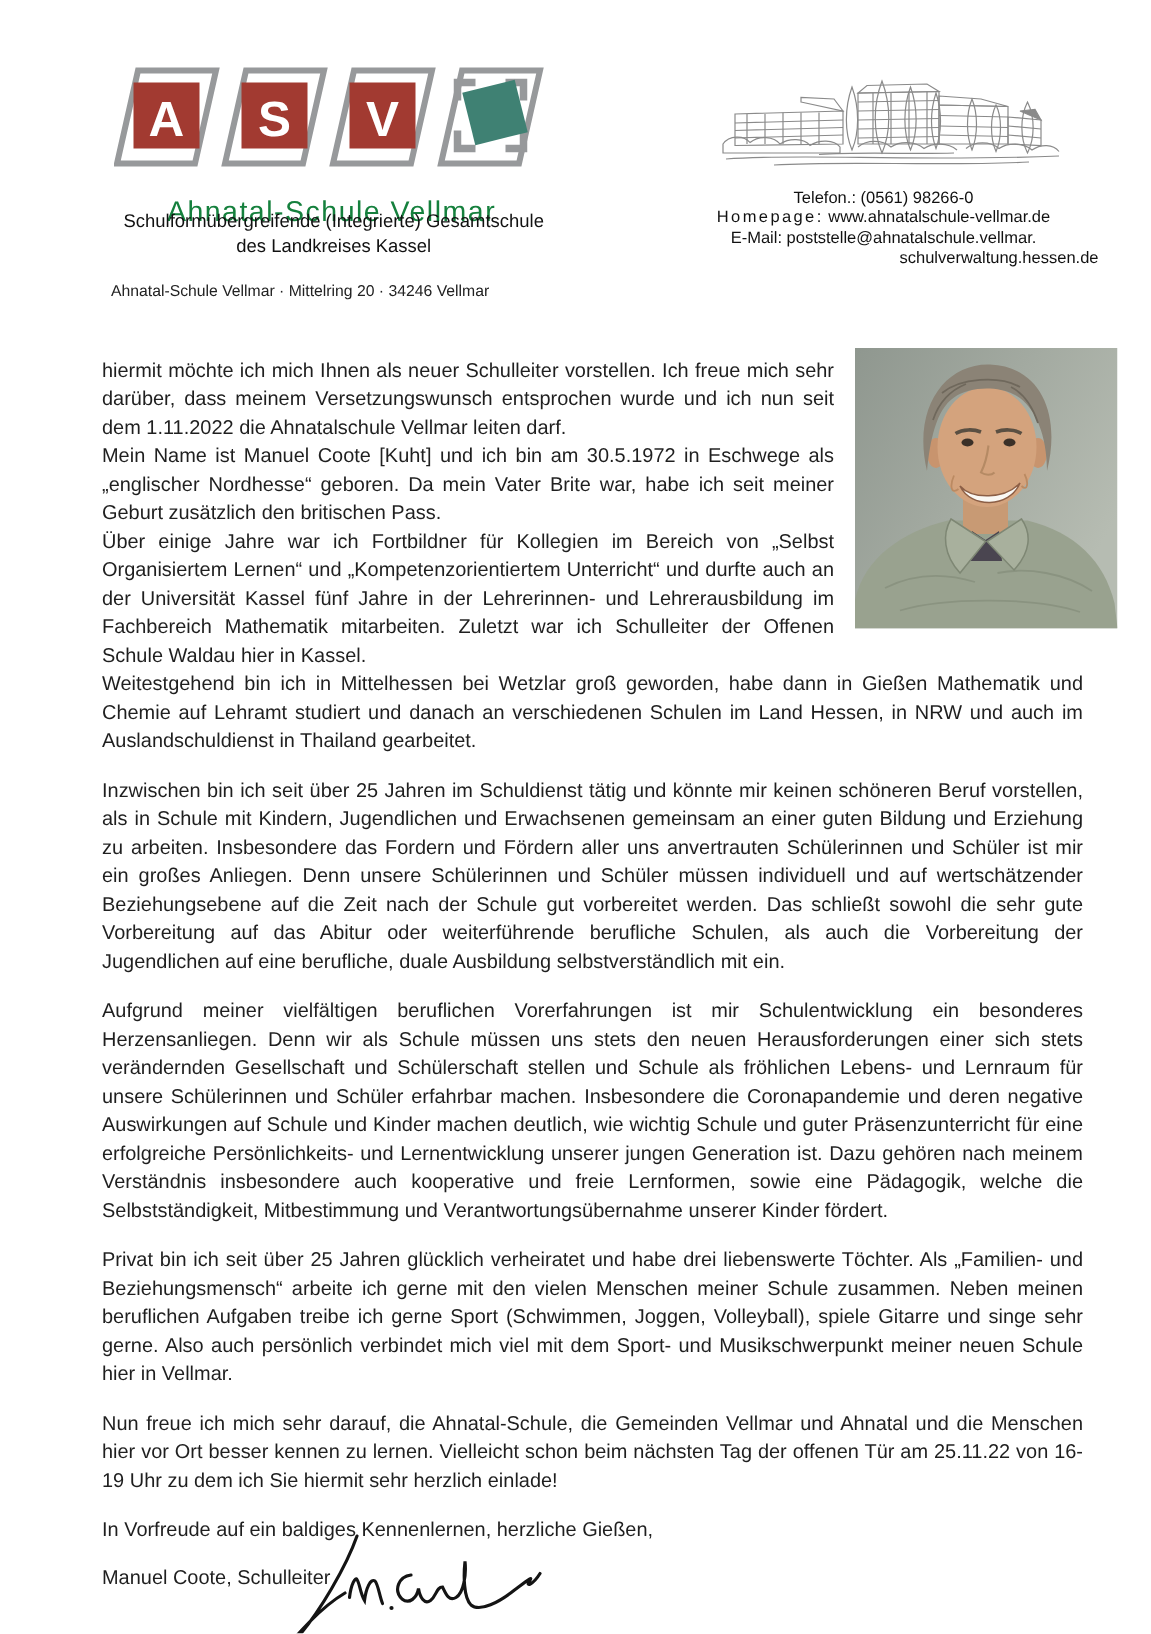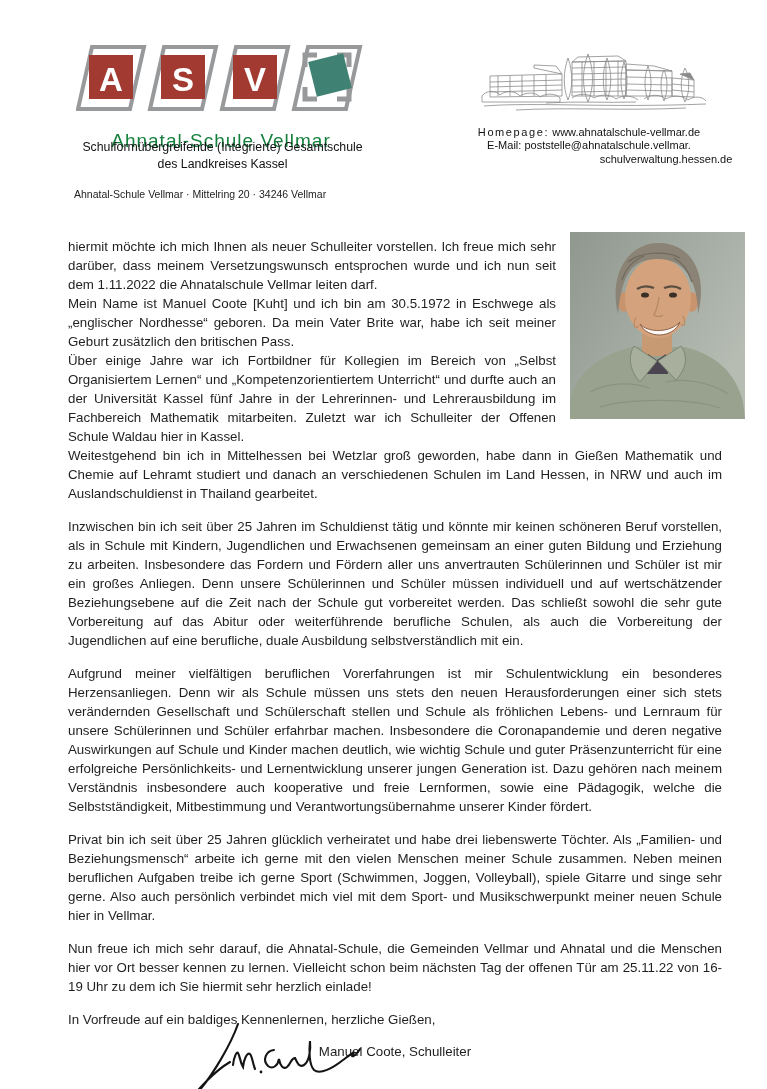--- a/index.html
+++ b/index.html
@@ -24,21 +24,21 @@
     position:absolute; left:68px; top:223px; width:654px;
     font-size:13.3px; line-height:19px; text-align:justify;
   }
   .portrait {
     float:right; width:175px; height:187px;
     margin:9px -23px 12px 14px; display:block;
   }
   .salutation { margin-top:5px; text-align:left; }
   .para { margin:14px 0 0 0; }
   .closing { margin-top:14px; text-align:left; }
-  .sig-row { margin-top:13px; position:relative; height:24px; text-align:center; }
+  .sig-row { margin-top:13px; position:relative; height:24px; text-align:left; }
   .sig-svg { position:absolute; left:115px; top:-22px; width:180px; height:86px; }
 </style>
 </head>
 <body>
 
 <div class="page">
 
   <div class="logo-block">
     <svg width="290" height="68" viewBox="0 0 290 68">
 
@@ -105,20 +105,21 @@
       <path d="M96,54 C102,49 112,49 118,54 C124,50 134,50 140,55 C146,51 156,51 162,56"></path>
       <path d="M168,55 C174,50 184,50 190,55 C196,51 206,51 212,56 C218,52 226,52 230,57"></path>
 
       <path d="M8,62 C60,58 130,64 230,60"></path>
       <path d="M40,66 C90,63 150,67 210,64"></path>
       <path d="M70,59 C100,57 130,59 160,58"></path>
     </svg>
   </div>
 
   <div class="contact-block">
+    <div>Telefon.: (0561) 98266-0</div>
     <div><span class="hp-label">Homepage:</span> <span>www.ahnatalschule-vellmar.de</span></div>
     <div>E-Mail: poststelle@ahnatalschule.vellmar.</div>
     <div class="contact-line2">schulverwaltung.hessen.de</div>
   </div>
 
   <div class="body-block">
 
     <svg class="portrait" viewBox="0 0 175 187">
       <defs>
         <linearGradient id="bgGrad" x1="0" y1="0" x2="1" y2="0.6">

